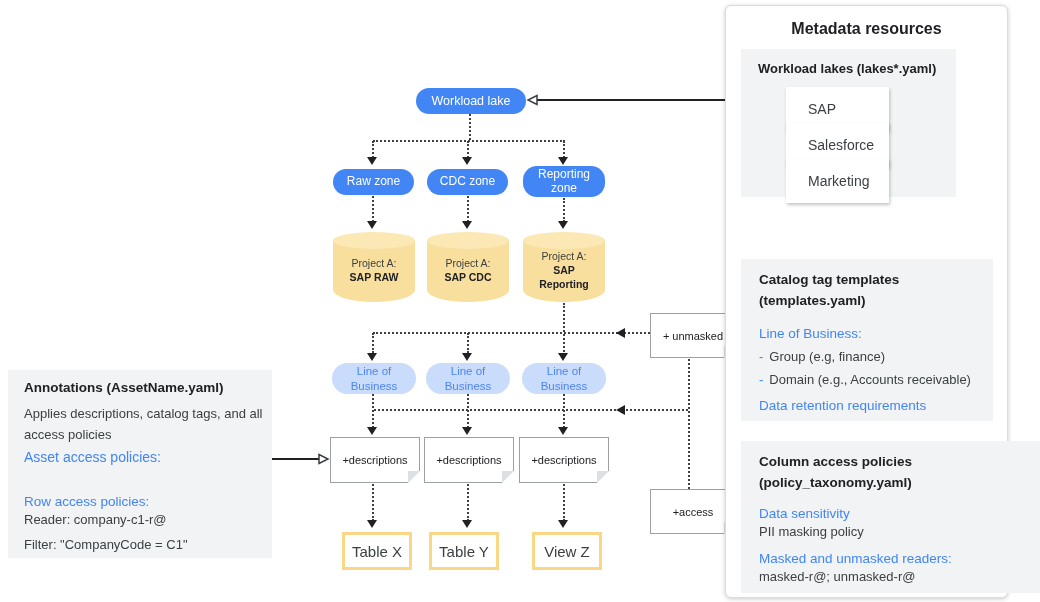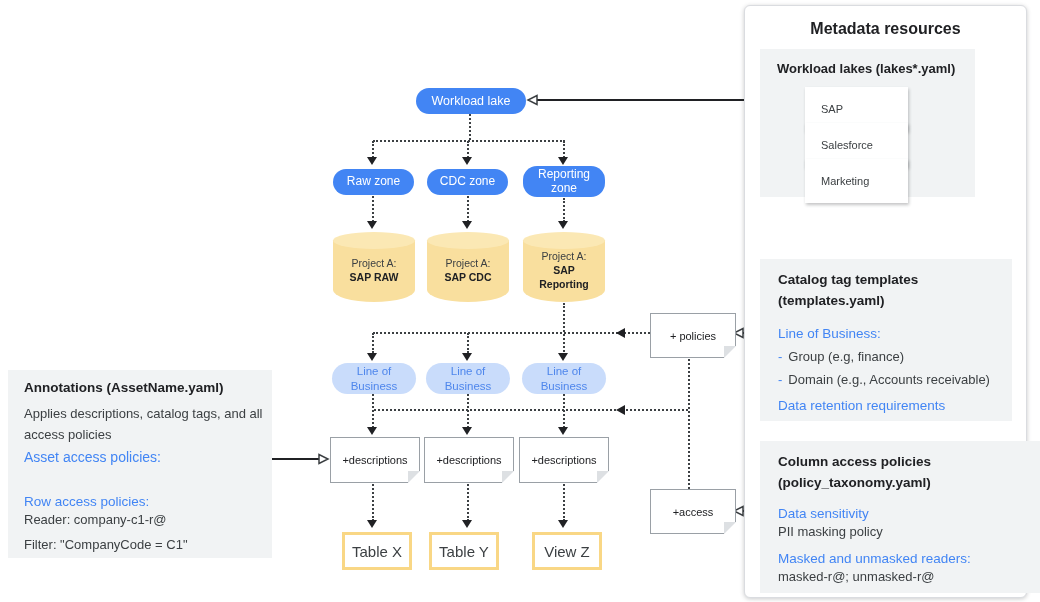--- a/index.html
+++ b/index.html
@@ -34,21 +34,21 @@
   .note::after{content:"";position:absolute;right:-1px;bottom:-1px;width:12px;height:12px;
         background:#DDE0E3;clip-path:polygon(0 0,100% 0,0 100%)}
   .tbl{position:absolute;background:#fff;border:3px solid #F9D785;display:flex;align-items:center;
        justify-content:center;font-size:15px;color:#3C4043}
 
   
   .gpanel{position:absolute;background:#F1F3F4}
   .card{position:absolute;background:#fff;border:1px solid #DADCE0;border-radius:6px;
         box-shadow:0 1px 4px rgba(60,64,67,.28)}
   .itm{position:absolute;width:103px;height:44px;background:#fff;display:flex;align-items:center;
-       padding-left:16px;font-size:11px;color:#3C4043;box-shadow:1px 2px 3px rgba(60,64,67,.3);box-sizing:border-box}
+       padding-left:22px;font-size:14px;color:#3C4043;box-shadow:1px 2px 3px rgba(60,64,67,.3);box-sizing:border-box}
   .t{position:absolute;font-size:13px;color:#3C4043;line-height:1.3}
   .h1{font-weight:bold;color:#202124}
   .blue{color:#4285F4}
   .brow{display:flex}
   .brow .dash{color:#4285F4;margin-right:6px}
 </style>
 </head>
 <body>
 
 <div id="canvas">
@@ -136,37 +136,37 @@
   </div>
 
   <div class="lob" style="left:332px;top:363px;width:84px;height:31px;padding:0 10px;box-sizing:border-box">Line of Business</div>
   <div class="lob" style="left:426px;top:363px;width:84px;height:31px;padding:0 10px;box-sizing:border-box">Line of Business</div>
   <div class="lob" style="left:522px;top:363px;width:84px;height:31px;padding:0 10px;box-sizing:border-box">Line of Business</div>
 
   <div class="note" style="left:330px;top:437px;width:88px;height:44px">+descriptions</div>
   <div class="note" style="left:424px;top:437px;width:88px;height:44px">+descriptions</div>
   <div class="note" style="left:519px;top:437px;width:88px;height:44px">+descriptions</div>
 
-  <div class="note" style="left:650px;top:313px;width:84px;height:43px">+ policies</div>
+  <div class="note" style="left:650px;top:313px;width:84px;height:43px">+ unmasked</div>
   <div class="note" style="left:650px;top:489px;width:84px;height:43px">+access</div>
 
   <div class="tbl" style="left:342px;top:532px;width:64px;height:32px;box-sizing:content-box">Table X</div>
   <div class="tbl" style="left:429px;top:532px;width:64px;height:32px">Table Y</div>
   <div class="tbl" style="left:532px;top:532px;width:64px;height:32px">View Z</div>
 
   <div class="gpanel" style="left:8px;top:370px;width:264px;height:188px">
     <div class="t h1" style="left:16px;top:9px;font-size:13.5px">Annotations (AssetName.yaml)</div>
     <div class="t" style="left:16px;top:33px;width:240px;line-height:21px">Applies descriptions, catalog tags, and all access policies</div>
     <div class="t blue" style="left:16px;top:78px;font-size:14px">Asset access policies:</div>
     <div class="t blue" style="left:16px;top:123px;font-size:13.5px">Row access policies:</div>
     <div class="t" style="left:16px;top:142px">Reader: company-c1-r@</div>
     <div class="t" style="left:16px;top:167px">Filter: "CompanyCode = C1"</div>
   </div>
 
-  <div class="card" style="left:744px;top:5px;width:281px;height:591px">
+  <div class="card" style="left:725px;top:5px;width:281px;height:591px">
     <div class="t h1" style="left:0;top:13px;width:100%;text-align:center;font-size:16px">Metadata resources</div>
 
     <div class="gpanel" style="left:15px;top:43px;width:215px;height:148px">
       <div class="t h1" style="left:17px;top:12px;font-size:13px;white-space:nowrap">Workload lakes (lakes*.yaml)</div>
       <div class="itm" style="left:45px;top:38px">SAP</div>
       <div class="itm" style="left:45px;top:74px">Salesforce</div>
       <div class="itm" style="left:45px;top:110px">Marketing</div>
     </div>
 
     <div class="gpanel" style="left:15px;top:253px;width:252px;height:162px">

